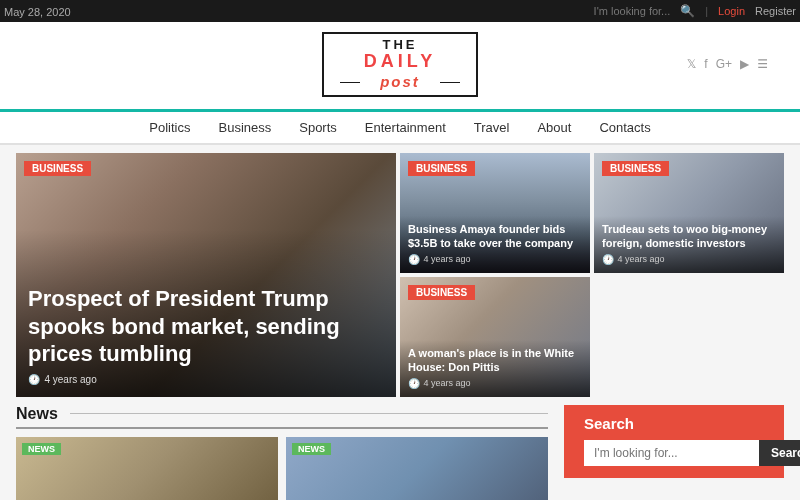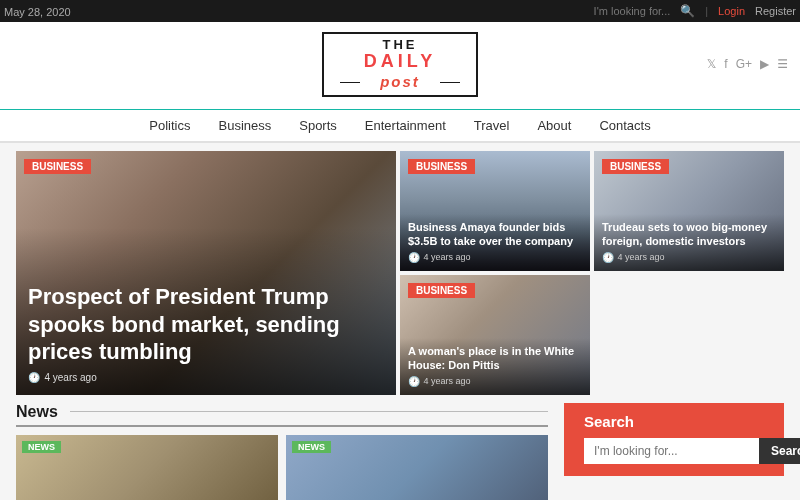--- a/index.html
+++ b/index.html
@@ -26,25 +26,25 @@
       cursor: pointer;
     }
     .topbar-divider { color: #555; }
     .topbar-login { color: #e74c3c; text-decoration: none; font-size: 11px; cursor: pointer; }
     .topbar-register { color: #aaa; font-size: 11px; cursor: pointer; }
     .topbar-looking { color: #777; font-size: 11px; }
 
     
     .header {
       background: #fff;
-      padding: 10px 12px 6px;
+      padding: 10px 32px 6px;
       display: flex;
       flex-direction: column;
       align-items: center;
-      border-bottom: 1px solid #14b8a6;
+      border-bottom: 3px solid #14b8a6;
     }
     .header-inner {
       width: 100%;
       display: flex;
       justify-content: center;
       align-items: center;
       position: relative;
       margin-bottom: 6px;
     }
     .logo-box {

